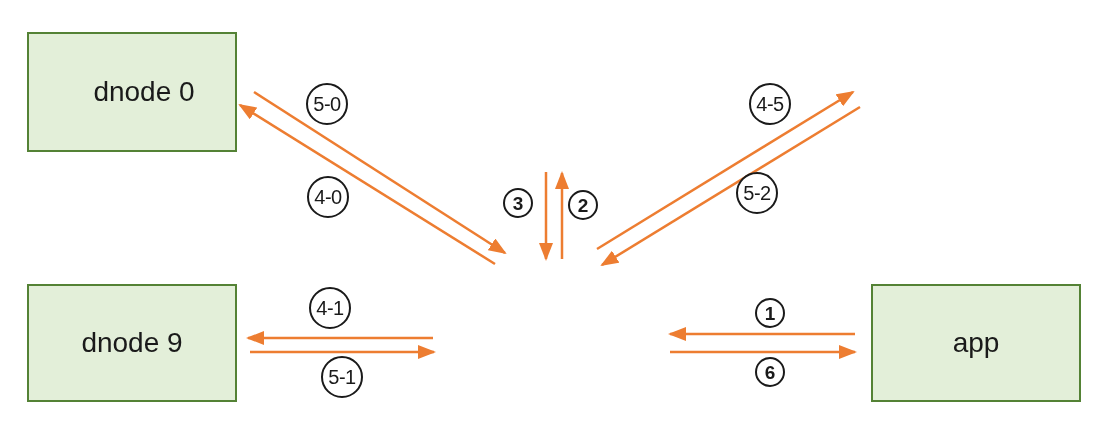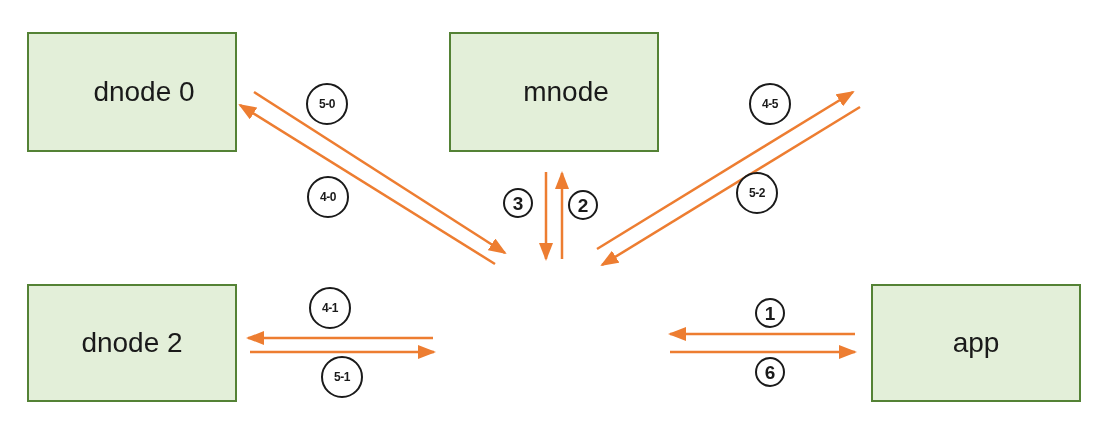--- a/index.html
+++ b/index.html
@@ -57,44 +57,40 @@
     background: var(--background, #fff);
     border: 2px solid var(--label-border, #1A1A1A);
     color: var(--text, #1A1A1A);
     display: flex;
     align-items: center;
     justify-content: center;
     line-height: 1;
   }
   .elabel.lg {
     width: 42px; height: 42px;
-    font-size: 12px;
+    font-size: 20px;
     letter-spacing: -0.5px;
-    font-weight: bold;
   }
   .elabel.sm {
     width: 30px; height: 30px;
     font-size: 19px;
     font-weight: bold;
     border-width: 2.5px;
   }
 </style>
 </head>
 <body>
 
 <div class="stage">
 
   <div class="node top col-left">
     <span>dnode 0</span>
   </div>
-  <div class="node top col-mid">
-    <span>mnode</span>
-  </div>
   <div class="node bottom col-left">
-    <span>dnode 2</span>
+    <span>dnode 9</span>
   </div>
   <div class="node bottom col-right">
     <span>app</span>
   </div>
 
   <svg class="arrows" viewBox="0 0 1114 438">
     <defs>
       <marker id="ah" markerWidth="18" markerHeight="14" refX="16" refY="7" orient="auto" markerUnits="userSpaceOnUse">
         <path class="arrowhead" d="M0,0 L18,7 L0,14 Z"></path>
       </marker>

